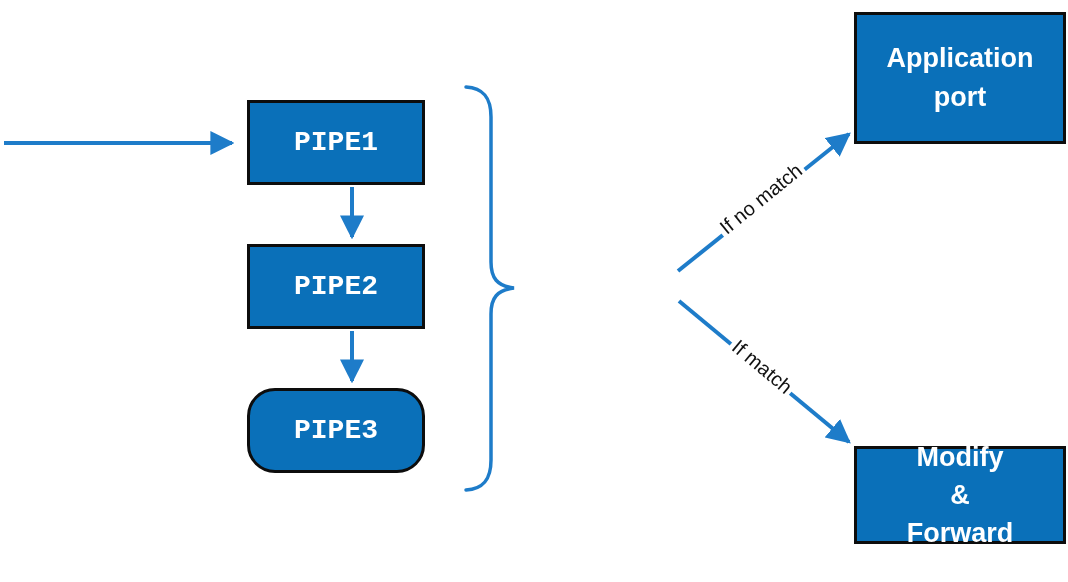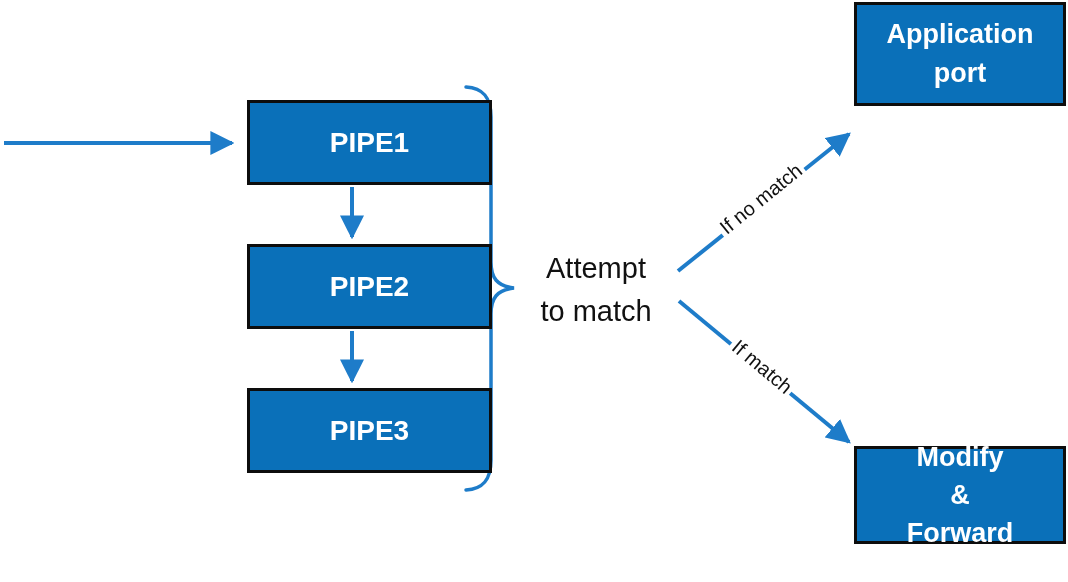--- a/index.html
+++ b/index.html
@@ -45,34 +45,35 @@
     color: var(--node-text);
     display: flex;
     align-items: center;
     justify-content: center;
     text-align: center;
     font-weight: bold;
   }
   .node .node-label { white-space: pre-line; }
   .pipe {
     left: 247px;
-    width: 245px;
+    width: 178px;
     height: 85px;
     font-size: 28px;
+    font-family: Liberation Mono, monospace;
   }
   .pipe1 { top: 100px; }
   .pipe2 { top: 244px; }
-  .pipe3 { top: 388px; }
+  .pipe3 { top: 388px; border-radius: 28px; }
   .terminal {
     left: 854px;
     width: 212px;
     font-size: 27px;
     line-height: 39px;
   }
-  .application-port { top: 2px; height: 104px; align-items: center; }
+  .application-port { top: 12px; height: 132px; align-items: center; }
   .modify-forward { top: 446px; height: 98px; line-height: 38px; }
   .text-label {
     position: absolute;
     color: var(--text);
     text-align: center;
   }
   .packet-label {
     left: 38px;
     top: 98px;
     width: 150px;
@@ -142,22 +143,20 @@
   </div>
 
   <div class="node pipe pipe2">
     <span class="node-label">PIPE2</span>
   </div>
 
   <div class="node pipe pipe3">
     <span class="node-label">PIPE3</span>
   </div>
 
-  <div class="text-label attempt-label">Attempt
-to match</div>
 
   <div class="edge-label no-match-label">If no match</div>
 
   <div class="edge-label match-label">If match</div>
 
   <div class="node terminal application-port">
     <span class="node-label">Application
 port</span>
   </div>
 

